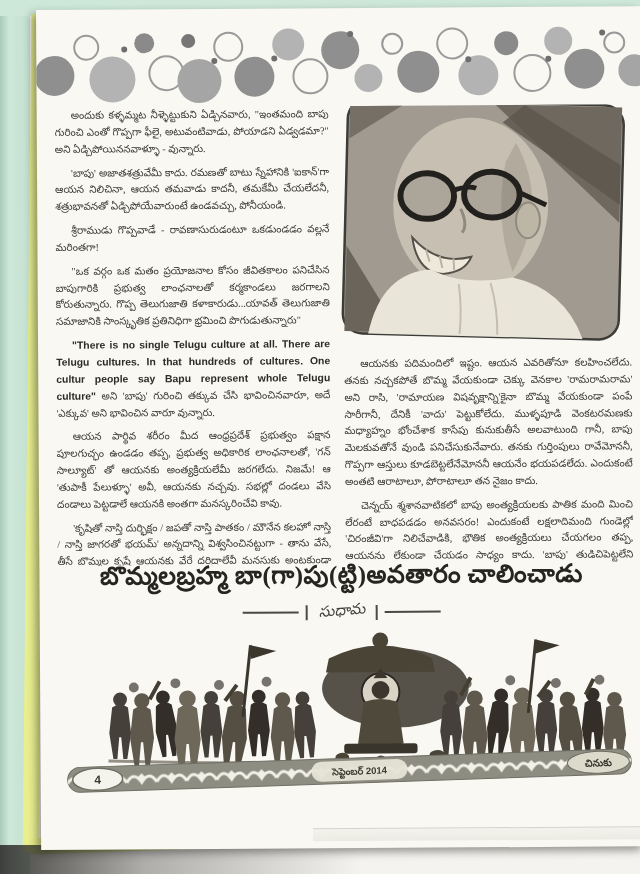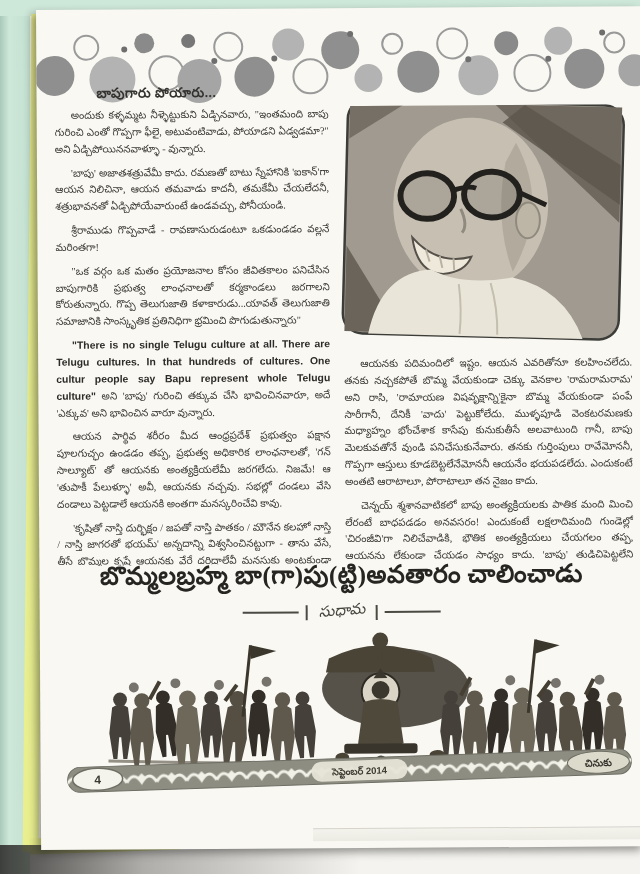--- a/index.html
+++ b/index.html
@@ -89,21 +89,20 @@
       <circle cx="88" cy="32" r="3" fill="#6e6e6e"></circle>
       <circle cx="178" cy="44" r="3" fill="#6e6e6e"></circle>
       <circle cx="238" cy="42" r="3" fill="#6e6e6e"></circle>
       <circle cx="314" cy="18" r="3" fill="#6e6e6e"></circle>
       <circle cx="432" cy="44" r="3" fill="#6e6e6e"></circle>
       <circle cx="512" cy="44" r="3" fill="#6e6e6e"></circle>
       <circle cx="566" cy="18" r="3" fill="#6e6e6e"></circle>
     </g>
   </svg>
 
-  <div class="title">బాపుగారు పోయారు...</div>
 
   <div class="cols">
     <div class="colL">
       <p>అందుకు కళ్ళమ్మట నీళ్ళెట్టుకుని ఏడ్చినవారు, "ఇంతమంది బాపు గురించి ఎంతో గొప్పగా ఫీలై, అటువంటివాడు, పోయాడని ఏడ్వడమా?" అని ఏడ్చిపోయిననవాళ్ళూ - వున్నారు.</p>
       <p>'బాపు' అజాతశత్రువేమీ కాదు. రమణతో బాటు స్నేహానికి 'ఐకాన్'గా ఆయన నిలిచినా, ఆయన తమవాడు కాదనీ, తమకేమీ చేయలేదనీ, శత్రుభావనతో ఏడ్చిపోయేవారుంటే ఉండవచ్చు, పోనీయండి.</p>
       <p>శ్రీరాముడు గొప్పవాడే - రావణాసురుడంటూ ఒకడుండడం వల్లనే మరింతగా!</p>
       <p>"ఒక వర్గం ఒక మతం ప్రయోజనాల కోసం జీవితకాలం పనిచేసిన బాపుగారికి ప్రభుత్వ లాంఛనాలతో కర్మకాండలు జరగాలని కోరుతున్నారు. గొప్ప తెలుగుజాతి కళాకారుడు...యావత్ తెలుగుజాతి సమాజానికి సాంస్కృతిక ప్రతినిధిగా భ్రమించి పొగుడుతున్నారు"</p>
       <p><span class="quote-en">"There is no single Telugu culture at all. There are Telugu cultures. In that hundreds of cultures. One cultur people say Bapu represent whole Telugu culture"</span><span> అని 'బాపు' గురించి తక్కువ చేసి భావించినవారూ, అదే 'ఎక్కువ' అని భావించిన వారూ వున్నారు.</span></p>
       <p>ఆయన పార్థివ శరీరం మీద ఆంధ్రప్రదేశ్ ప్రభుత్వం పక్షాన పూలగుచ్ఛం ఉండడం తప్ప, ప్రభుత్వ అధికారిక లాంఛనాలతో, 'గన్ సాల్యూట్' తో ఆయనకు అంత్యక్రియలేమీ జరగలేదు. నిజమే! ఆ 'తుపాకీ పేలుళ్ళూ' అవీ, ఆయనకు నచ్చవు. సభల్లో దండలు వేసి దండాలు పెట్టడాలే ఆయనకి అంతగా మనస్కరించేవి కావు.</p>
       <p>'కృషితో నాస్తి దుర్భిక్షం / జపతో నాస్తి పాతకం / మౌనేన కలహో నాస్తి / నాస్తి జాగరతో భయమ్' అన్నదాన్ని విశ్వసించినట్టుగా - తాను వేసే, తీసే బొమ్మల కృషే ఆయనకు వేరే దరిద్రాలేవీ మనసుకు అంటకుండా నిల్చింది. శ్రీరామనామ జపమే - "ఆయనకు పద్మశ్రీ మాత్రమే వచ్చింది పాపం!" అనే పాపాన్నయినా అంటకుండా చేసింది! మౌనంగా వుండడమే</p>

